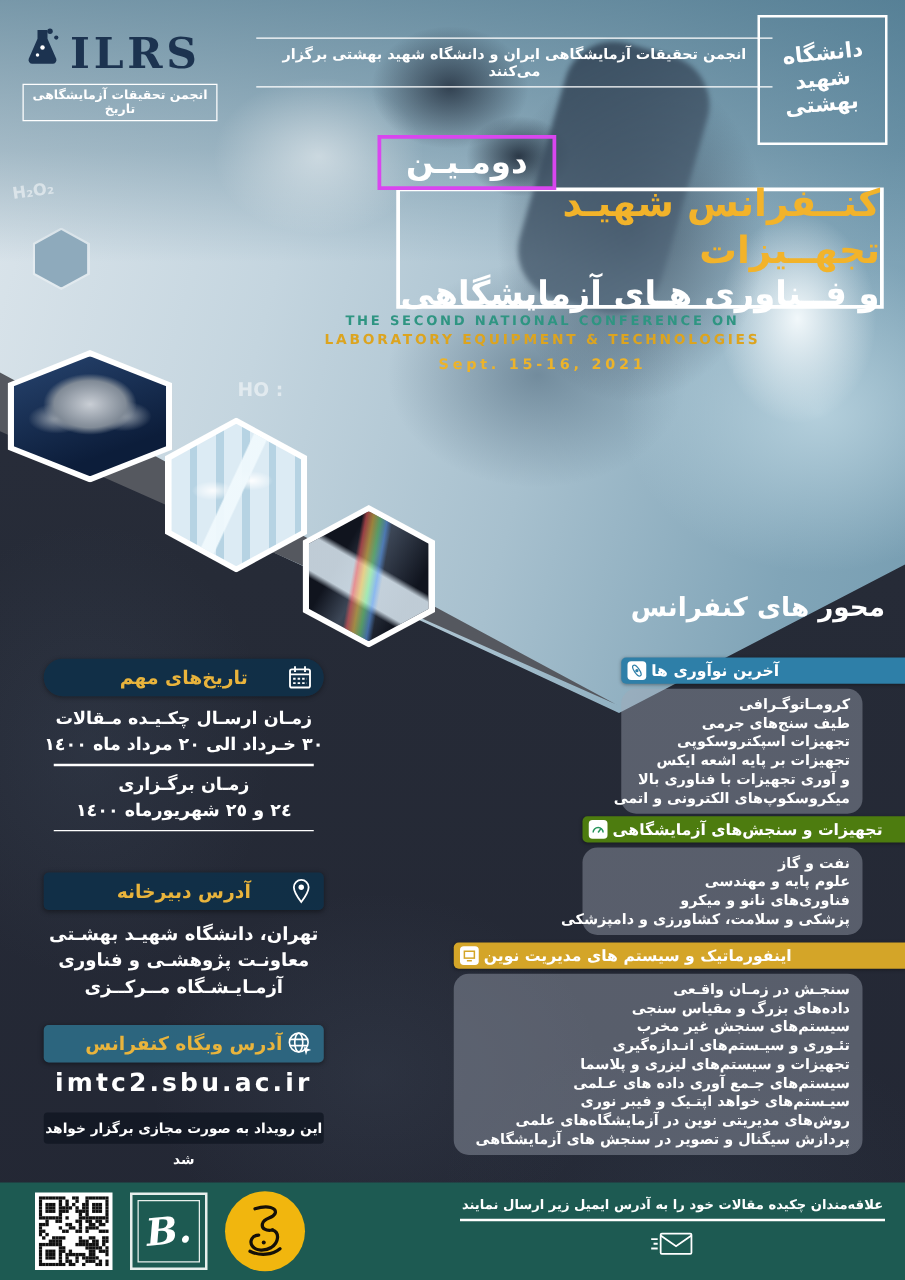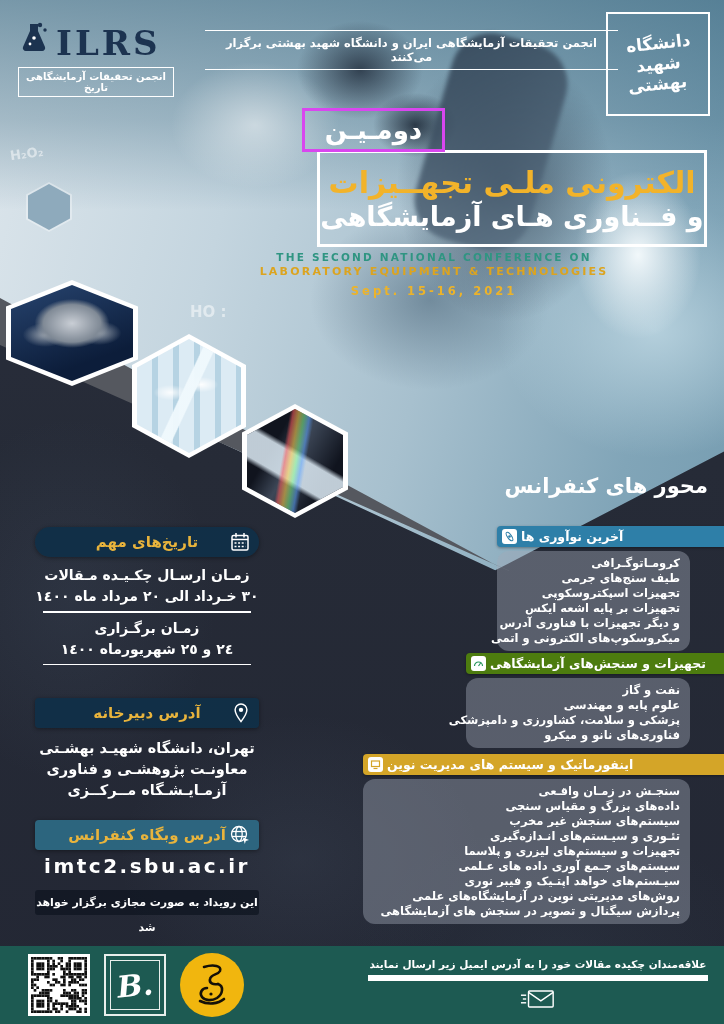--- a/index.html
+++ b/index.html
@@ -114,21 +114,21 @@
   
   .footer{position:absolute;left:0;right:0;bottom:0;height:78px;z-index:6;background:#1d5a52;}
   .qr{position:absolute;left:28px;top:8px;width:62px;height:62px;background:#fff;padding:3px;}
   .logo-b{position:absolute;left:104px;top:8px;width:62px;height:62px;border:2px solid #e8efec;
     display:flex;align-items:center;justify-content:center;}
   .logo-b .inner{position:absolute;inset:4px;border:1px solid #e8efec;}
   .logo-b .bglyph{font-family:"DejaVu Serif",serif;font-style:italic;font-weight:bold;color:#fff;font-size:30px;transform:rotate(-6deg);}
   .logo-y{position:absolute;left:180px;top:7px;width:64px;height:64px;border-radius:50%;background:#f1b60e;
     display:flex;align-items:center;justify-content:center;}
   .f-right{position:absolute;right:16px;top:12px;width:340px;z-index:6;}
-  .f-note{color:#fff;font-weight:bold;font-size:10.5px;text-align:center;padding-bottom:5px;border-bottom:6px solid #ffffff;}
+  .f-note{color:#fff;font-weight:bold;font-size:10.5px;text-align:center;padding-bottom:5px;border-bottom:2px solid #ffffff;}
   .f-email-row{margin-top:7px;display:flex;align-items:center;justify-content:center;gap:12px;}
   .f-email{color:#fff;font-weight:bold;font-size:19px;letter-spacing:1.5px;}
 </style>
 </head>
 <body>
 
 <div class="poster">
 
   <div class="photo"></div>
   <div class="scope-arm"></div>
@@ -157,21 +157,21 @@
   <div class="top-banner" dir="rtl">انجمن تحقیقات آزمایشگاهی ایران و دانشگاه شهید بهشتی برگزار می‌کنند</div>
 
   <div class="sbu">
     <span>دانشگاه</span>
     <span>شهید</span>
     <span>بهشتی</span>
   </div>
 
   <div class="t-domin" dir="rtl">دومـیـن</div>
   <div class="t-frame">
-    <div class="t-fa2" dir="rtl">الکترونی  ملـی تجهــیزات</div>
+    <div class="t-fa2" dir="rtl">کنــفرانس  شهیـد تجهــیزات</div>
     <div class="t-fa3" dir="rtl">و فــناوری هـای آزمایشگاهی</div>
   </div>
   <div class="t-en">
     <div class="t-en1">THE SECOND NATIONAL  CONFERENCE ON</div>
     <div class="t-en2">LABORATORY EQUIPMENT  &amp; TECHNOLOGIES</div>
     <div class="t-en3">Sept. 15-16, 2021</div>
   </div>
 
   <div class="hex hx1">
       <div class="in"></div>
@@ -192,38 +192,38 @@
           <circle cx="5.5" cy="5.5" r="1.3" fill="#2e7fa8"></circle>
         </svg>
     </span>
     <span class="tlabel" dir="rtl">آخرین نوآوری ها</span>
   </div>
   <div class="tbody body1" dir="rtl">
       <div class="t-item">کرومـاتوگـرافی</div>
       <div class="t-item">طیف سنج‌های جرمی</div>
       <div class="t-item">تجهیزات اسپکتروسکوپی</div>
       <div class="t-item">تجهیزات بر پایه اشعه ایکس</div>
-      <div class="t-item">و دیگر تجهیزات با فناوری آدرس</div>
+      <div class="t-item">و آوری تجهیزات با فناوری بالا</div>
       <div class="t-item">میکروسکوپ‌های الکترونی و اتمی</div>
     </div>
 
   <div class="tbar bar2" style="background: #4d7c0f;">
     <span class="badge">
       <svg width="11" height="11" viewBox="0 0 11 11">
           <path d="M1.5 8a4 4 0 0 1 8 0" fill="none" stroke="#27955c" stroke-width="1.2"></path>
           <line x1="5.5" y1="8" x2="8" y2="4.5" stroke="#27955c" stroke-width="1.2"></line>
         </svg>
     </span>
     <span class="tlabel" dir="rtl">تجهیزات و سنجش‌های آزمایشگاهی</span>
   </div>
   <div class="tbody body2" dir="rtl">
       <div class="t-item">نفت و گاز</div>
       <div class="t-item">علوم پایه و مهندسی</div>
+      <div class="t-item">فناوری‌های نانو و میکرو</div>
       <div class="t-item">پزشکی و سلامت، کشاورزی و دامپزشکی</div>
-      <div class="t-item">فناوری‌های نانو و میکرو</div>
     </div>
 
   <div class="tbar bar3" style="background: rgb(212, 165, 40);">
     <span class="badge">
       <svg width="11" height="11" viewBox="0 0 11 11">
           <rect x="1.5" y="2" width="8" height="5.5" fill="none" stroke="#d4a528" stroke-width="1.2"></rect>
           <line x1="3.5" y1="9.5" x2="7.5" y2="9.5" stroke="#d4a528" stroke-width="1.2"></line>
         </svg>
     </span>
     <span class="tlabel" dir="rtl">اینفورماتیک و سیستم های مدیریت نوین</span>

